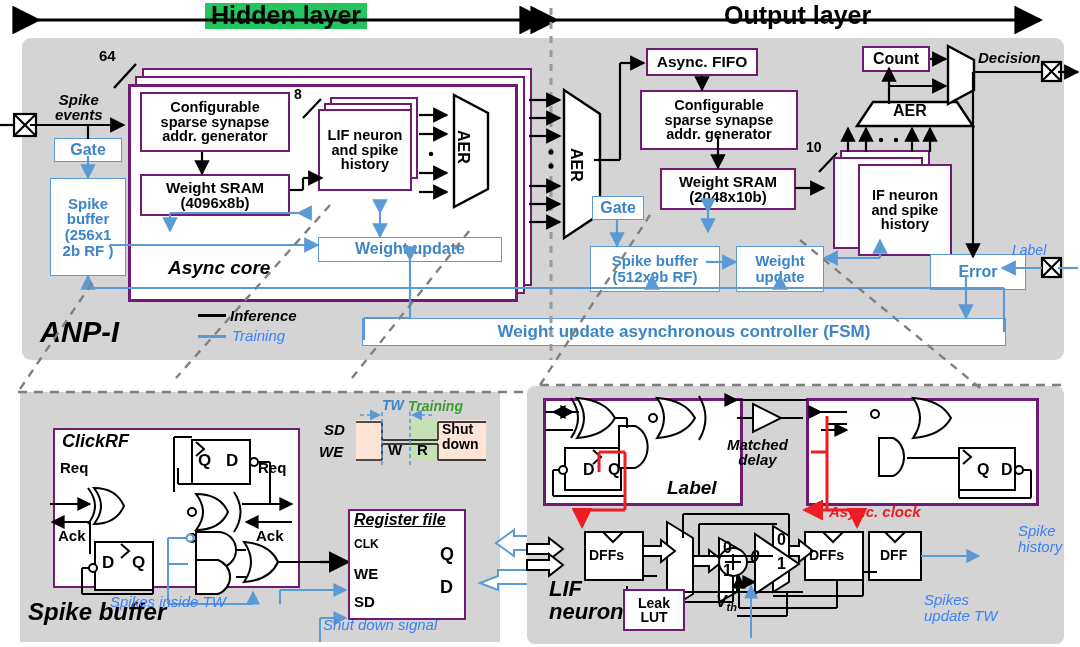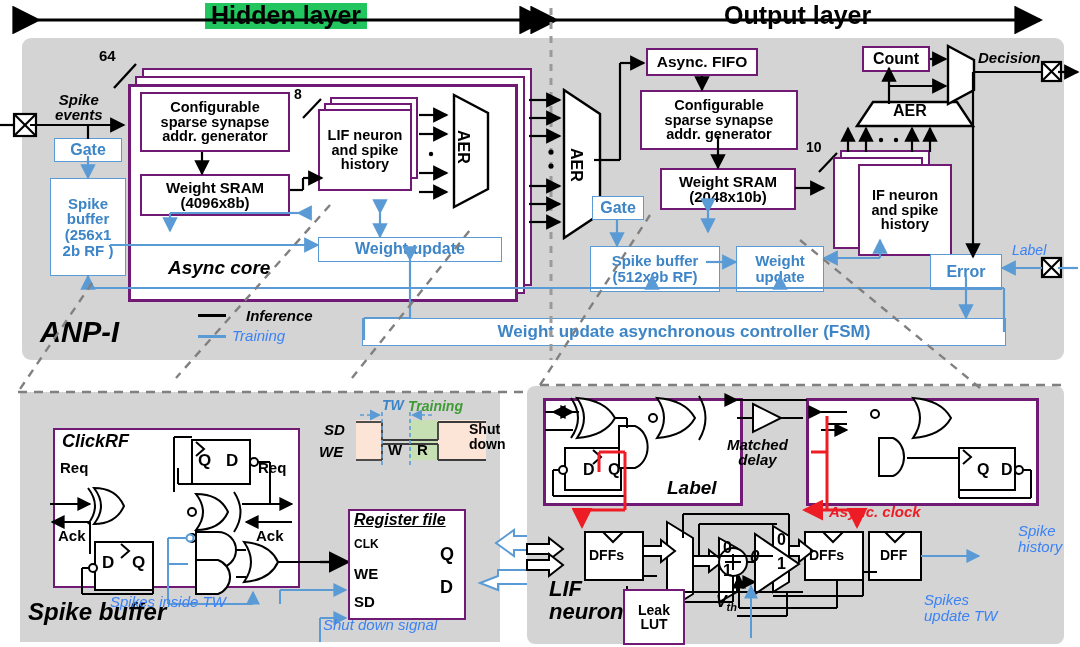--- a/index.html
+++ b/index.html
@@ -143,21 +143,21 @@
 </svg>
 
 <div class="lbl" style="left:205px;top:3px;font-size:25px;background:#22c55e;padding:0 6px;">Hidden layer</div>
 <div class="lbl" style="left:718px;top:3px;font-size:25px;background:#fff;padding:0 6px;">Output layer</div>
 
 <div class="panel" style="left:22px;top:38px;width:1042px;height:322px;border-radius:9px;"></div>
 
 <div class="ilbl" style="left:40px;top:318px;font-size:29px;">ANP-I</div>
 
 <div class="abs" style="left:198px;top:308px;">
-  <div style="display:flex;align-items:center;gap:20px;">
+  <div style="display:flex;align-items:center;gap:4px;">
     <span style="display:inline-block;width:28px;height:3px;background:#000;"></span>
     <span class="ilbl" style="position:static;font-size:15px;">Inference</span>
   </div>
   <div style="display:flex;align-items:center;gap:6px;margin-top:5px;">
     <span style="display:inline-block;width:28px;height:3px;background:#5b9bd5;"></span>
     <span class="blbl" style="position:static;font-size:15px;">Training</span>
   </div>
 </div>
 
 <svg width="30" height="30" style="left:12px;top:112px;">
@@ -269,21 +269,21 @@
 
 <div class="bbox" style="left:592px;top:196px;width:52px;height:24px;font-size:16px;">Gate</div>
 <div class="bbox" style="left:590px;top:246px;width:130px;height:46px;font-size:15px;">
   <span style="white-space:pre-line;">Spike buffer
 (512x9b RF)</span>
 </div>
 <div class="bbox" style="left:736px;top:246px;width:88px;height:46px;font-size:15px;">
   <span style="white-space:pre-line;">Weight
 update</span>
 </div>
-<div class="bbox" style="left:930px;top:254px;width:72px;height:36px;font-size:16px;">Error</div>
+<div class="bbox" style="left:930px;top:254px;width:96px;height:36px;font-size:16px;">Error</div>
 <div class="blbl" style="left:1012px;top:243px;font-size:14px;">Label</div>
 <svg width="26" height="26" style="left:1040px;top:256px;">
   <rect x="2" y="2" width="19" height="19" fill="#fff" stroke="#000" stroke-width="2.2"></rect>
   <line x1="2" y1="2" x2="21" y2="21" stroke="#000" stroke-width="2.2"></line>
   <line x1="21" y1="2" x2="2" y2="21" stroke="#000" stroke-width="2.2"></line>
 </svg>
 
 <div class="bbox" style="left:362px;top:318px;width:644px;height:28px;font-size:17px;">Weight update asynchronous controller (FSM)</div>
 
 <div class="panel" style="left:20px;top:392px;width:480px;height:250px;"></div>
@@ -417,21 +417,21 @@
       <line x1="44" y1="11" x2="64" y2="11" marker-end="url(#ahBl)"></line>
       <line x1="116" y1="11" x2="96" y2="11" marker-end="url(#ahBl)"></line>
     </g>
   </svg>
   <div class="bplain" style="left:66px;top:-6px;font-size:14px;font-style:italic;">TW</div>
   <div class="glbl" style="left:92px;top:-6px;font-size:14px;">Training</div>
   <div class="ilbl" style="left:8px;top:18px;font-size:15px;">SD</div>
   <div class="ilbl" style="left:3px;top:40px;font-size:15px;">WE</div>
   <div class="lbl" style="left:72px;top:38px;font-size:15px;">W</div>
   <div class="lbl" style="left:101px;top:38px;font-size:15px;">R</div>
-  <div class="lbl" style="left:126px;top:18px;font-size:14px;white-space:pre-line;line-height:1.05;margin-left:27px;">Shut
+  <div class="lbl" style="left:126px;top:18px;font-size:14px;white-space:pre-line;line-height:1.05;">Shut
 down</div>
 </div>
 
 <div class="panel" style="left:527px;top:386px;width:537px;height:258px;border-radius:8px;"></div>
 <div class="ilbl" style="left:528px;top:578px;font-size:22px;white-space:pre-line;padding-left:21px;">LIF
 neuron</div>
 
 <div class="box" style="left:543px;top:398px;width:200px;height:108px;border-width:3px;"></div>
 <div class="ilbl" style="left:667px;top:478px;font-size:19px;">Label</div>
 
@@ -575,21 +575,21 @@
 <div class="ilbl" style="left:727px;top:437px;font-size:15px;white-space:pre-line;text-align:center;">Matched
 delay</div>
 <div class="rlbl" style="left:829px;top:503px;font-size:15px;">Async. clock</div>
 <div class="lbl" style="left:583px;top:462px;font-size:16px;">D</div>
 <div class="lbl" style="left:608px;top:462px;font-size:16px;">Q</div>
 <div class="lbl" style="left:977px;top:462px;font-size:16px;">Q</div>
 <div class="lbl" style="left:1001px;top:462px;font-size:16px;">D</div>
 <div class="lbl" style="left:589px;top:548px;font-size:14px;">DFFs</div>
 <div class="lbl" style="left:809px;top:548px;font-size:14px;">DFFs</div>
 <div class="lbl" style="left:880px;top:548px;font-size:14px;">DFF</div>
-<div class="box" style="left:623px;top:589px;width:62px;height:56px;font-size:14px;">
+<div class="box" style="left:623px;top:589px;width:62px;height:42px;font-size:14px;">
   <span style="white-space:pre-line;">Leak
 LUT</span>
 </div>
 <div class="ilbl" style="left:707px;top:578px;font-size:16px;">
   <span>V</span><sub style="font-size:11px;">th</sub>
 </div>
 <div class="ilbl" style="left:750px;top:548px;font-size:17px;">0</div>
 <div class="lbl" style="left:777px;top:532px;font-size:16px;">0</div>
 <div class="lbl" style="left:777px;top:556px;font-size:16px;">1</div>
 <div class="lbl" style="left:723px;top:540px;font-size:16px;">0</div>

